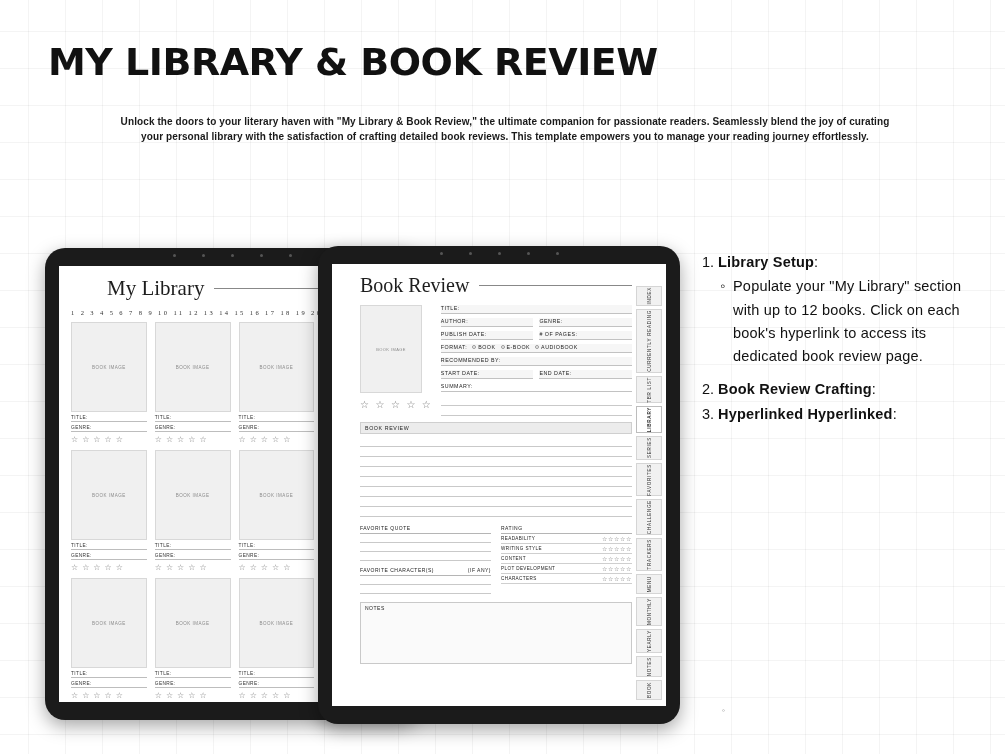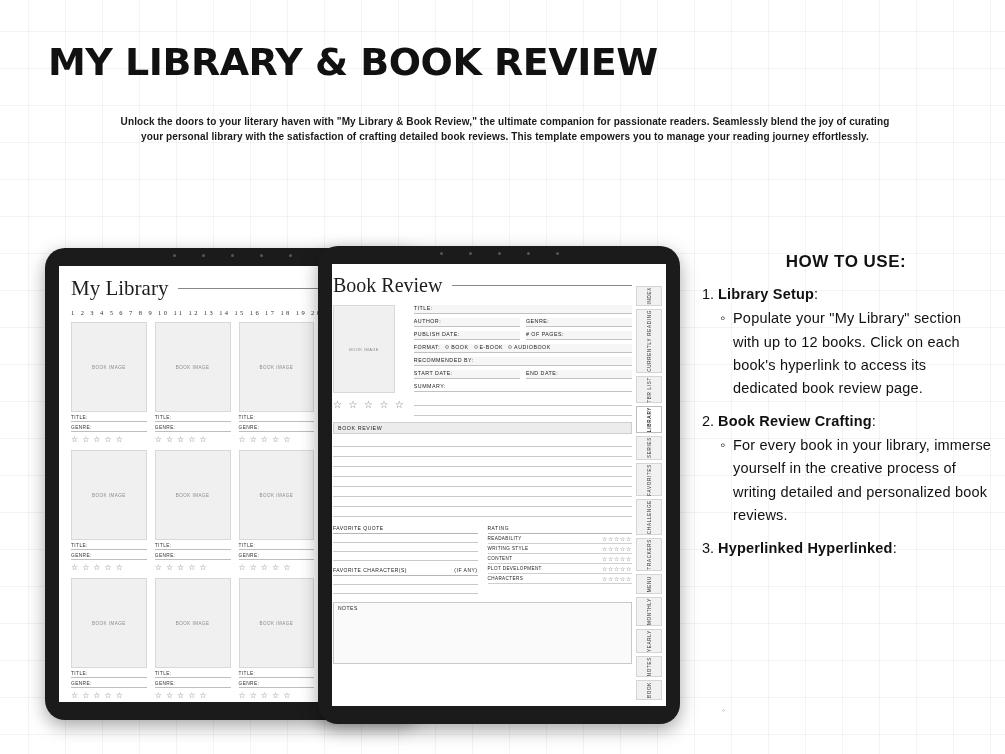--- a/index.html
+++ b/index.html
@@ -75,21 +75,21 @@
   .camdots span { width: 3px; height: 3px; border-radius: 50%; background: #555; display:block;}
 
   
   .lib {
     position: relative;
     width: 100%; height: 100%;
     padding: 10px 8px 6px 12px;
     font-family: "Liberation Serif", serif;
   }
   .lib-head {
-    display: flex; align-items: center; gap: 10px;
+    display: flex; align-items: center; gap: 10px; margin-left: 36px;
   }
   .lib-title { font-size: 21px; color: #1d1d1d; }
   .lib-rule { flex: 1; height: 1px; background: #888; margin-right: 50px; }
   .lib-numbers {
     margin-top: 8px;
     font-size: 6.5px;
     letter-spacing: 2.4px;
     color: #333;
     white-space: nowrap;
     overflow: hidden;
@@ -123,21 +123,21 @@
     font-size: 8px;
     color: #777;
     letter-spacing: 1px;
     text-align: left;
   }
 
   
   .rev {
     position: relative;
     width: 100%; height: 100%;
-    padding: 10px 34px 6px 1px;
+    padding: 10px 34px 6px 28px;
     font-family: "Liberation Serif", serif;
   }
   .rev-head { display: flex; align-items: center; gap: 10px; }
   .rev-title { font-size: 20px; color: #1d1d1d; }
   .rev-rule { flex: 1; height: 1px; background: #888; }
   .rev-top {
     margin-top: 8px;
     display: flex;
     gap: 8px;
   }
@@ -515,26 +515,23 @@
             <span>NOTES</span>
           </div>
           <div class="tab">
             <span>BOOK</span>
           </div>
         </div>
     </div>
   </div>
 
   <div class="howto">
-    <div class="howto-title">HOW TO USE:</div>
     <ol class="steps" id="steps">
         <li><span class="step-name">Library Setup</span>:<ul class="substeps">
             <li>Populate your "My Library" section with up to 12 books. Click on each book's hyperlink to access its dedicated book review page.</li>
           </ul></li>
-        <li><span class="step-name">Book Review Crafting</span>:<ul class="substeps">
-            <li>For every book in your library, immerse yourself in the creative process of writing detailed and personalized book reviews.</li>
-          </ul></li>
+        <li><span class="step-name">Book Review Crafting</span>:</li>
         <li><span class="step-name">Hyperlinked Hyperlinked</span>:</li>
       </ol>
   </div>
 
   <div class="dot-small">◦</div>
 </div>
 
 </body></html>

